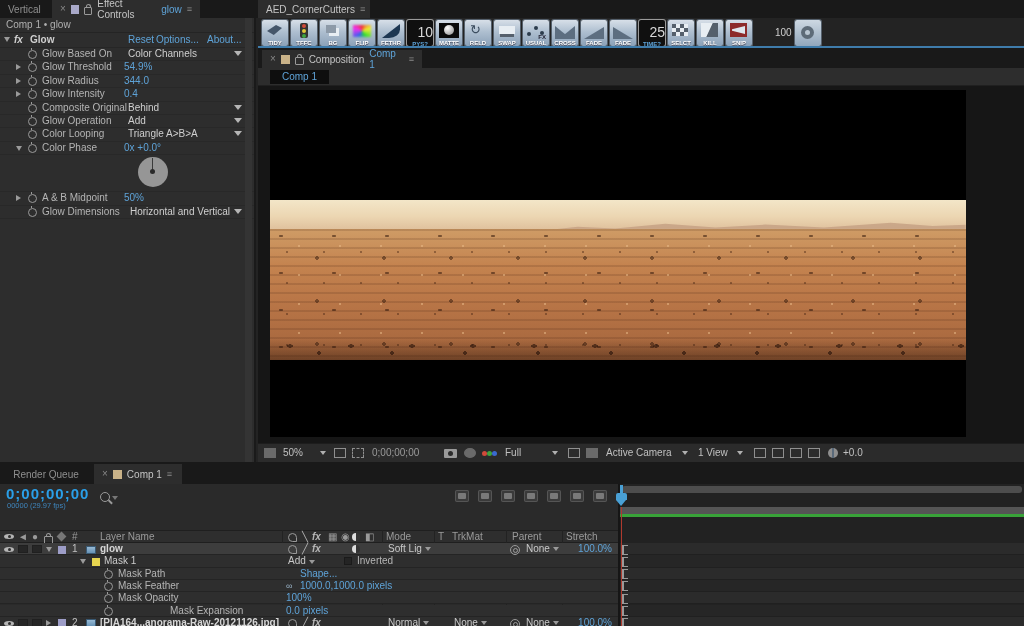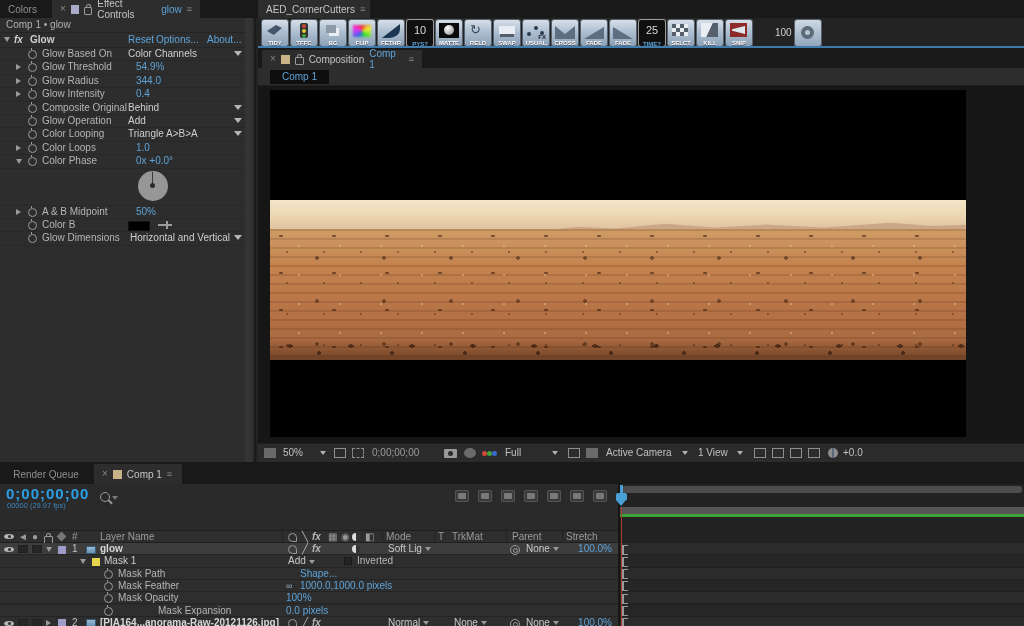--- a/index.html
+++ b/index.html
@@ -23,38 +23,38 @@
   .ec-head .fx{font-style:italic;font-weight:bold;color:#cfcfcf;position:absolute;left:14px;}
   .ec-head .nm{position:absolute;left:30px;}
   .ec-link{position:absolute;color:#5ea3d8;font-weight:normal;}
   .ep-row{position:relative;height:12.4px;line-height:12.4px;border-bottom:1px solid #282828;}
   .exp{position:absolute;left:16px;top:3px;width:0;height:0;}
   .exp.r{border-left:5px solid #9a9a9a;border-top:3px solid transparent;border-bottom:3px solid transparent;}
   .exp.d{border-top:5px solid #9a9a9a;border-left:3px solid transparent;border-right:3px solid transparent;top:4px;}
   .sw-ic{position:absolute;left:28px;top:2px;width:7px;height:7px;border:1px solid #9a9a9a;border-radius:50%;}
   .sw-ic:before{content:"";position:absolute;left:2px;top:-3px;width:1px;height:2px;background:#9a9a9a;}
   .ep-label{position:absolute;left:42px;color:#b4b4b4;}
-  .ep-val{position:absolute;left:136px;color:#5ea3d8;}
+  .ep-val{position:absolute;left:124px;color:#5ea3d8;}
   .ep-dd{position:absolute;left:128px;color:#cfcfcf;}
   .dd-arrow{position:absolute;right:12px;top:3px;width:0;height:0;border-top:5px solid #b5b5b5;border-left:4px solid transparent;border-right:4px solid transparent;}
   .dial-row{position:relative;height:36px;border-bottom:1px solid #282828;}
   .dial{position:absolute;left:138px;top:2px;width:30px;height:30px;border-radius:50%;background:#969696;}
   .dial:before{content:"";position:absolute;left:14px;top:1px;width:1px;height:14px;background:#3a3a3a;}
   .dial:after{content:"";position:absolute;left:12px;top:12px;width:5px;height:5px;border-radius:50%;background:#2a2a2a;}
   .cswatch{position:absolute;left:128px;top:2px;width:20px;height:8px;border:1px solid #111;}
   .picker{position:absolute;left:158px;top:5px;width:14px;height:2px;background:#9a9a9a;}
   .picker:before{content:"";position:absolute;left:8px;top:-3px;width:2px;height:8px;background:#9a9a9a;}
   
   #fxbar{position:absolute;left:258px;top:18px;width:766px;height:30px;background:#232323;}
   .fxbtn{position:absolute;top:2px;width:26px;height:26px;border-radius:2px;
          background:linear-gradient(180deg,#d7dfe8 0%,#aebfd0 45%,#8ba1b8 100%);
          box-shadow:0 0 0 1px #55606c;overflow:hidden;}
   .fxbtn .lbl{position:absolute;left:0;right:0;bottom:0;text-align:center;font-size:6px;font-weight:bold;color:#fff;text-shadow:0 1px 1px #334;}
   .fxbtn.numbox{background:#101010;box-shadow:0 0 0 1px #9a9a9a;}
-  .fxbtn.numbox .num{position:absolute;left:0;right:0;top:4px;text-align:center;color:#d8d8d8;font-size:11px;}
+  .fxbtn.numbox .num{position:absolute;left:0;right:0;top:4px;text-align:right;color:#d8d8d8;font-size:14px;}
   .fxbtn.numbox .lbl{color:#5ea3d8;text-shadow:none;bottom:-1px;}
   .fx-count{position:absolute;top:9px;color:#cfcfcf;}
   .gearbtn{position:absolute;top:2px;width:26px;height:26px;border-radius:2px;background:linear-gradient(180deg,#cdd8e2,#92a7bc);box-shadow:0 0 0 1px #55606c;}
   .gear{position:absolute;left:6px;top:6px;width:13px;height:13px;border-radius:50%;background:#5d6b78;}
   .gear:before{content:"";position:absolute;left:4px;top:4px;width:5px;height:5px;border-radius:50%;background:#b9c6d2;}
   
   .ic-broom{position:absolute;left:5px;top:5px;width:15px;height:10px;background:#45566a;clip-path:polygon(0 60%,60% 0,100% 30%,45% 100%);}
   .ic-tl{position:absolute;left:9px;top:3px;width:8px;height:15px;background:#333;border-radius:2px;}
   .ic-tl i{position:absolute;left:2px;width:4px;height:4px;border-radius:50%;display:block;}
   .ic-layers{position:absolute;left:6px;top:5px;width:10px;height:8px;background:#8d9aa8;box-shadow:3px 3px 0 #e8eef3;}
@@ -166,21 +166,21 @@
   .trk-row{position:absolute;left:0;width:404px;height:12.3px;border-bottom:1px solid #202020;box-sizing:border-box;background:#282828;}
   .inpt{position:absolute;left:2px;top:1.5px;width:4px;height:8px;border-left:2px solid #999;border-top:1px solid #999;border-bottom:1px solid #999;}
 </style>
 </head>
 <body>
 
 <div id="app">
 
   <div class="tabbar">
     <div class="tab" style="left:0;width:52px;">
-      <span>Colors</span>
+      <span>Vertical</span>
     </div>
     <div class="tab active" style="left:52px;width:148px;">
       <span class="close-x">×</span>
       <span class="pswatch" style="background:#a9a9c9;"></span>
       <span class="lockic"></span>
       <span>Effect Controls</span>
       <span class="blue-t">glow</span>
       <span class="menu-ic">≡</span>
     </div>
     <div class="tab active" style="left:258px;width:112px;">
@@ -236,45 +236,33 @@
           <div class="ep-dd">Add</div>
           <div class="dd-arrow"></div>
         </div>
         <div class="ep-row">
           <div class="sw-ic"></div>
           <div class="ep-label">Color Looping</div>
           <div class="ep-dd">Triangle A&gt;B&gt;A</div>
           <div class="dd-arrow"></div>
         </div>
         <div class="ep-row">
-          <div class="exp r"></div>
-          <div class="sw-ic"></div>
-          <div class="ep-label">Color Loops</div>
-          <div class="ep-val">1.0</div>
-        </div>
-        <div class="ep-row">
           <div class="exp d"></div>
           <div class="sw-ic"></div>
           <div class="ep-label">Color Phase</div>
           <div class="ep-val">0x +0.0°</div>
         </div>
         <div class="dial-row">
           <div class="dial"></div>
         </div>
         <div class="ep-row">
           <div class="exp r"></div>
           <div class="sw-ic"></div>
           <div class="ep-label">A &amp; B Midpoint</div>
           <div class="ep-val">50%</div>
-        </div>
-        <div class="ep-row">
-          <div class="sw-ic"></div>
-          <div class="ep-label">Color B</div>
-          <div class="cswatch" style="background: rgb(0, 0, 0);"></div>
-          <div class="picker"></div>
         </div>
         <div class="ep-row">
           <div class="sw-ic"></div>
           <div class="ep-label">Glow Dimensions</div>
           <div class="ep-dd" style="left: 130px;">Horizontal and Vertical</div>
           <div class="dd-arrow"></div>
         </div>
       </div>
     <div id="ec-scroll"></div>
   </div>
@@ -507,21 +495,21 @@
             <div class="link-ic">∞</div>
             <div class="prop-val" style="left: 300px;">1000.0,1000.0 pixels</div>
           </div>
           <div class="tl-row" style="top: 108.2px;">
             <div class="sw-ic" style="left: 104px; top: 2px;"></div>
             <div class="row-name plain" style="left: 118px; color: rgb(181, 181, 181);">Mask Opacity</div>
             <div class="prop-val" style="left: 286px;">100%</div>
           </div>
           <div class="tl-row" style="top: 120.5px;">
             <div class="sw-ic" style="left: 104px; top: 2px;"></div>
-            <div class="row-name plain" style="left: 118px; color: rgb(181, 181, 181); padding-left: 40px;">Mask Expansion</div>
+            <div class="row-name plain" style="left: 130px; color: rgb(181, 181, 181); padding-left: 40px;">Mask Expansion</div>
             <div class="prop-val" style="left: 286px;">0.0 pixels</div>
           </div>
           <div class="tl-row" style="top: 132.8px;">
             <div class="eye-ic"></div>
             <div class="cellbox" style="left: 18px;"></div>
             <div class="cellbox" style="left: 32px;"></div>
             <div class="exp r" style="left: 46px; top: 3px;"></div>
             <div class="lab-sq" style="left: 58px; background: rgb(157, 157, 199);"></div>
             <div class="row-name plain" style="left: 72px;">2</div>
             <div class="lay-ic" style="left: 86px;"></div>

